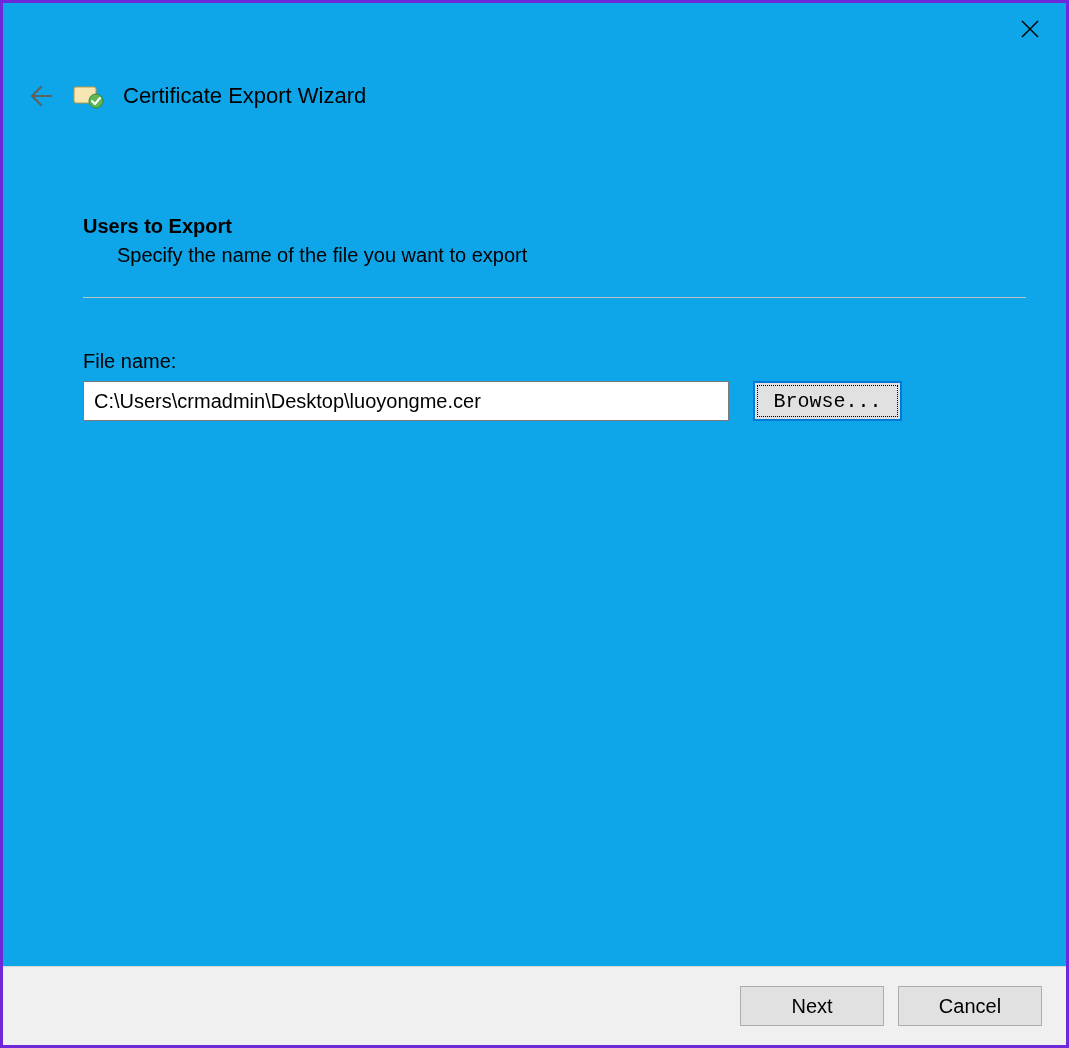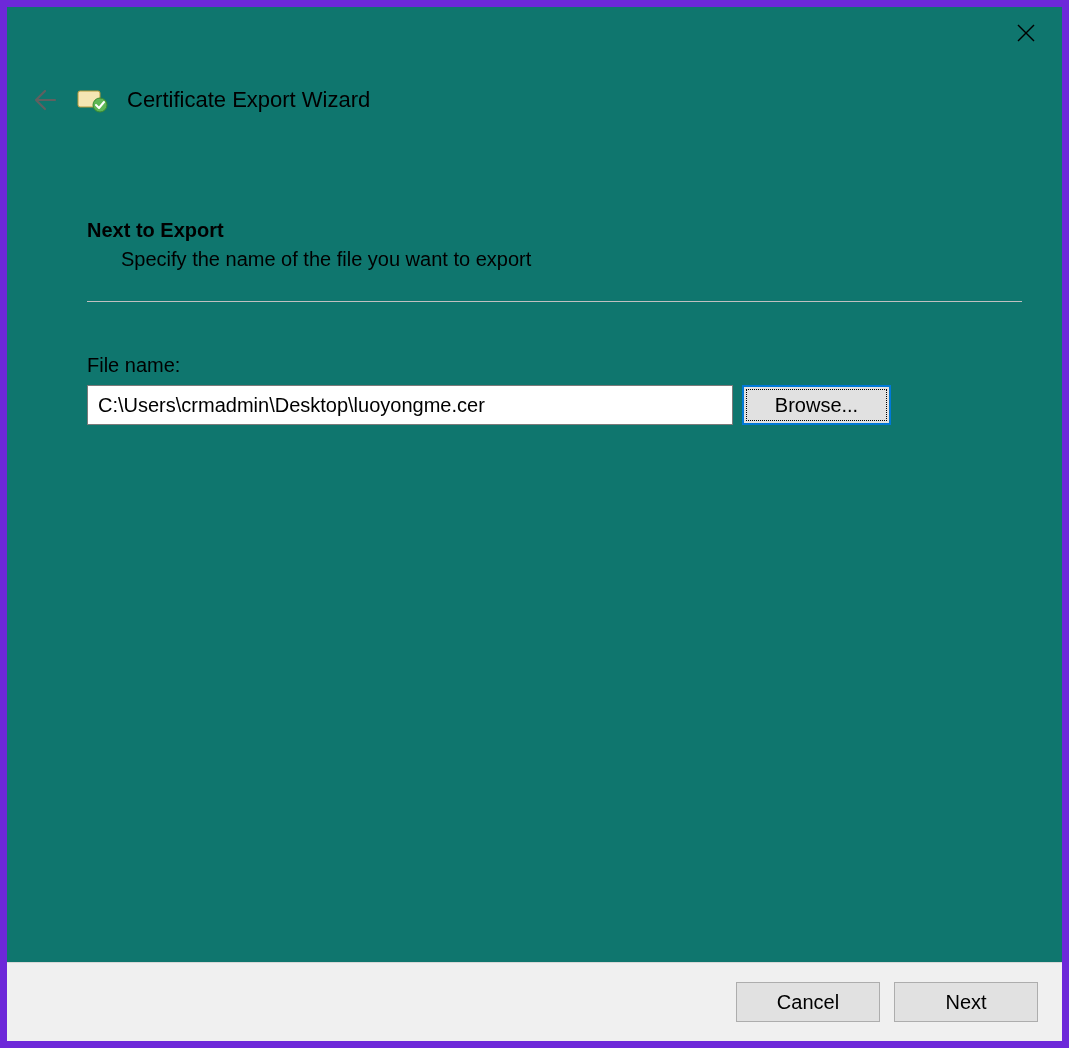--- a/index.html
+++ b/index.html
@@ -10,22 +10,22 @@
     body {
       font-family: "Segoe UI", Tahoma, sans-serif;
       background: #ffffff;
       width: 1069px;
       height: 1048px;
       overflow: hidden;
     }
     .window {
       width: 1069px;
       height: 1048px;
-      border: 7px solid #6d28d9;
-      background: #0f766e;
+      border: 3px solid #6d28d9;
+      background: #0ea5e9;
       display: flex;
       flex-direction: column;
       position: relative;
     }
     .close-btn {
       position: absolute;
       top: 10px;
       right: 20px;
       width: 32px;
       height: 32px;
@@ -96,41 +96,41 @@
     .field-label {
       font-size: 20px;
       font-weight: 400;
       color: #000000;
       display: block;
       margin-bottom: 8px;
     }
     .input-row {
       display: flex;
       align-items: center;
-      gap: 9px;
+      gap: 24px;
     }
     .text-input {
       width: 646px;
       height: 40px;
       border: 1px solid #7a7a7a;
       padding: 4px 10px;
       font-size: 20px;
       font-family: inherit;
       background: #ffffff;
       color: #000000;
     }
     .browse-btn {
       width: 149px;
       height: 40px;
       border: 2px solid #0078d7;
       outline: 1px dotted #000000;
       outline-offset: -5px;
       background: #e1e1e1;
       font-size: 20px;
-      font-family: Liberation Sans, sans-serif;
+      font-family: Liberation Mono, monospace;
       color: #000000;
       cursor: pointer;
     }
     .footer {
       height: 79px;
       background: #f0f0f0;
       border-top: 1px solid #d8d8d8;
       display: flex;
       align-items: center;
       justify-content: flex-end;
@@ -170,30 +170,30 @@
       <svg viewBox="0 0 34 34">
         <rect x="3" y="8" width="22" height="16" rx="2" fill="#f5e6b3" stroke="#b89b3a" stroke-width="1"></rect>
         <circle cx="25" cy="22" r="7" fill="#5fb756" stroke="#3a8a32" stroke-width="1"></circle>
         <path d="M 21 22 L 24 25 L 29 19" stroke="#ffffff" stroke-width="2" fill="none" stroke-linecap="round" stroke-linejoin="round"></path>
       </svg>
     </div>
     <div class="page-title">Certificate Export Wizard</div>
   </div>
 
   <div class="content-area">
-    <div class="section-title">Next to Export</div>
+    <div class="section-title">Users to Export</div>
     <div class="section-subtitle">Specify the name of the file you want to export</div>
     <hr class="divider">
     <div class="form-group">
       <label class="field-label">File name:</label>
       <div class="input-row">
         <input type="text" class="text-input" value="C:\Users\crmadmin\Desktop\luoyongme.cer" style="">
         <button class="browse-btn">Browse...</button>
       </div>
     </div>
   </div>
 
   <div class="footer">
+    <button class="footer-btn">Next</button>
     <button class="footer-btn">Cancel</button>
-    <button class="footer-btn">Next</button>
   </div>
 
 </div>
 
 </body></html>

